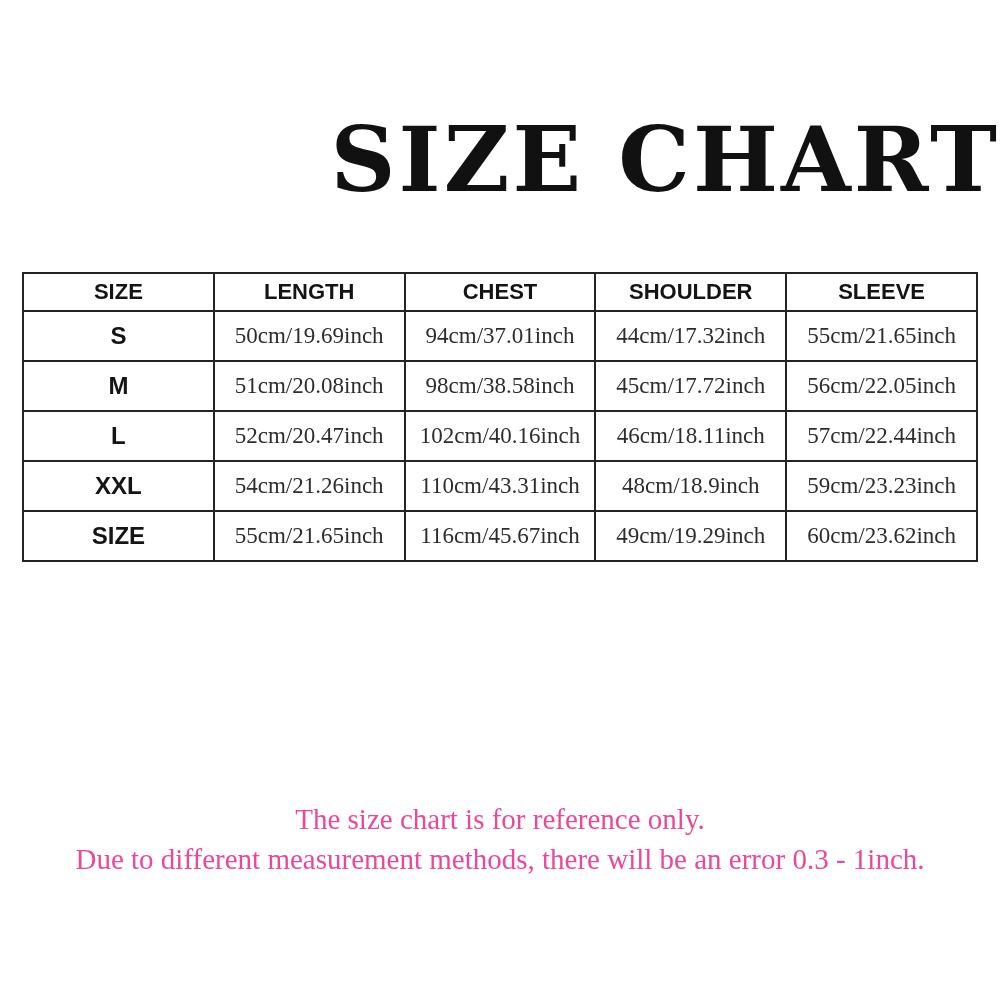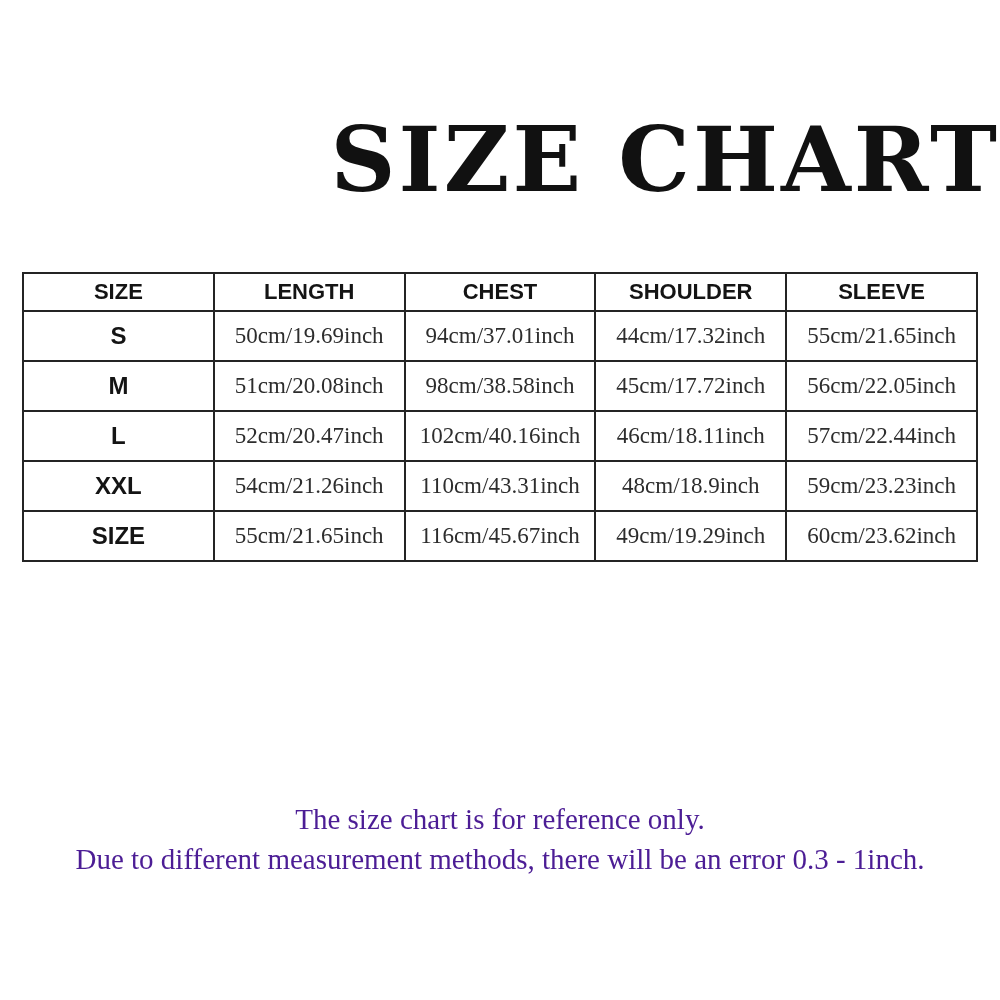--- a/index.html
+++ b/index.html
@@ -70,21 +70,21 @@
   }
   .footer-note {
     position: absolute;
     top: 799px;
     left: 0;
     width: 100%;
     text-align: center;
     font-family: "Liberation Serif", serif;
     font-size: 29px;
     line-height: 40px;
-    color: #4c1d95;
+    color: #ec4899;
     white-space: nowrap;
   }
 </style>
 </head>
 <body>
 
 <div class="canvas">
 
   <h1 class="page-title">SIZE CHART</h1>
 

